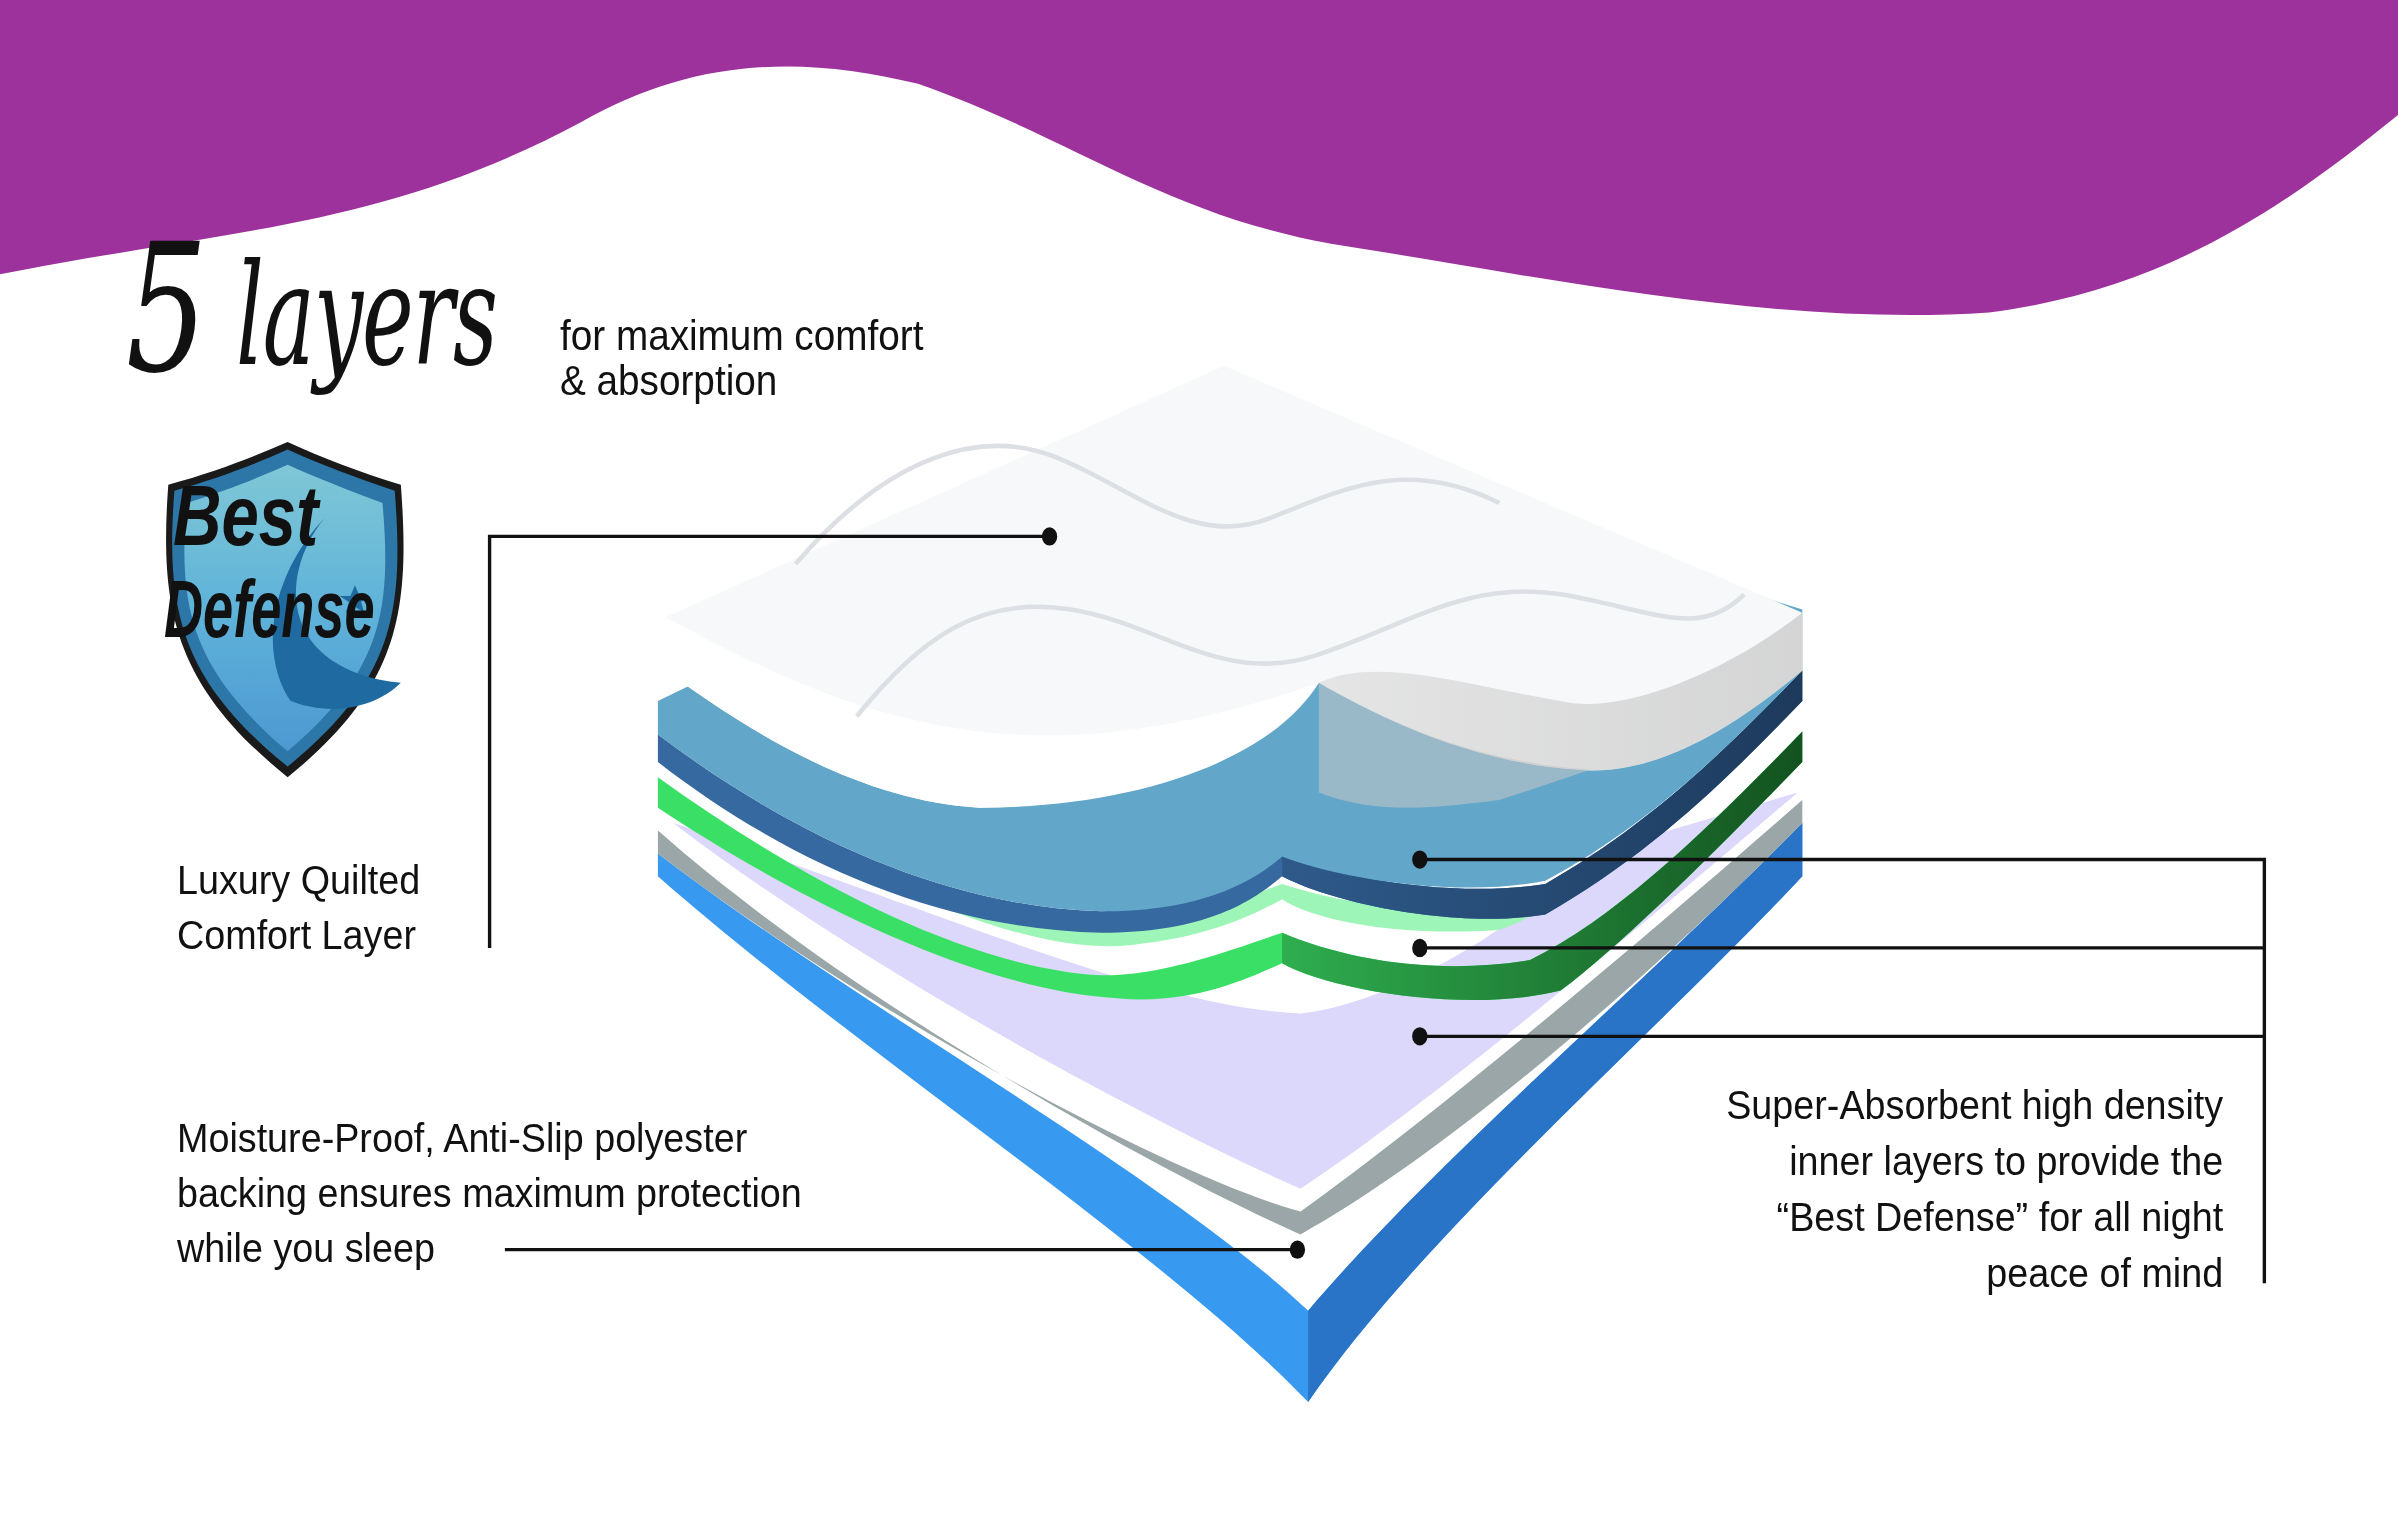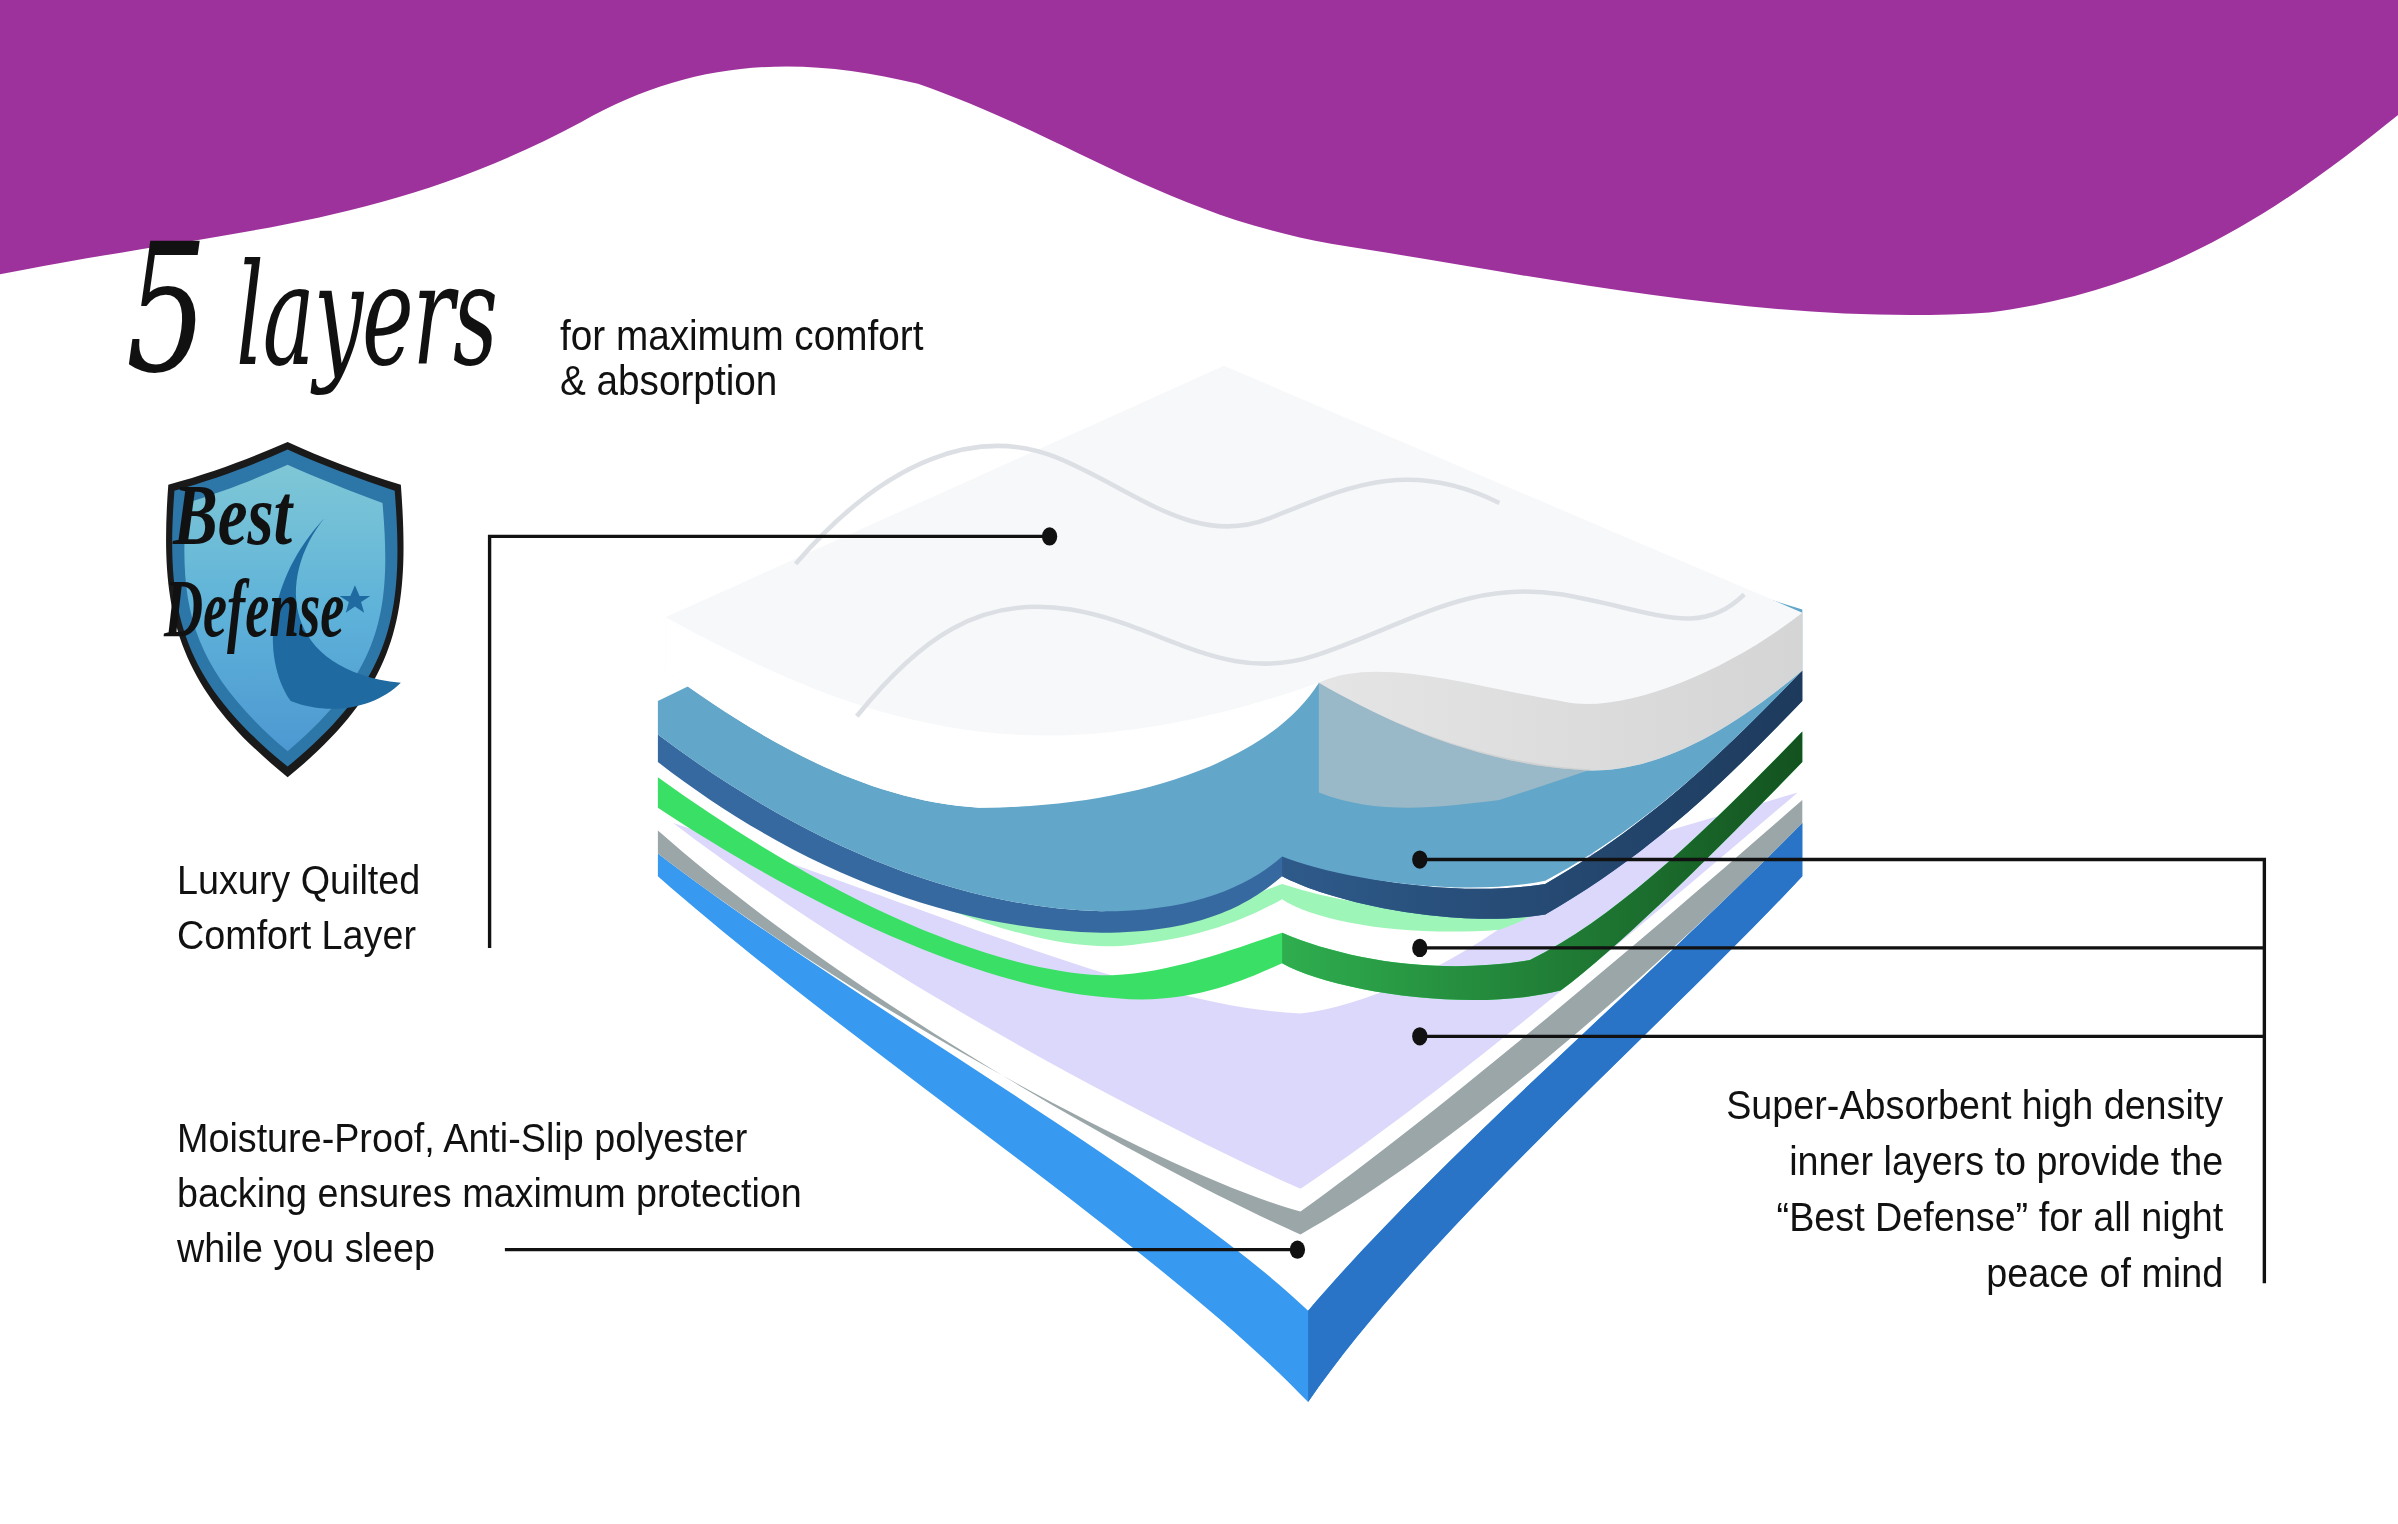--- a/index.html
+++ b/index.html
@@ -85,21 +85,21 @@
   </g>
 </svg>
 
 <div class="abs headline-num">5</div>
 <div class="abs headline-word">layers</div>
 <div class="abs subhead">
   <div>for maximum comfort</div>
   <div>&amp; absorption</div>
 </div>
 
-<div class="abs" style="left:173px; top:468px; width:281px; font-family:Liberation Serif, serif; font-style:italic; font-weight:bold; color:#111;">
+<div class="abs" style="left:173px; top:468px; width:281px; font-family:Liberation Sans, sans-serif; font-style:italic; font-weight:bold; color:#111;">
   <div style="font-size:86px; line-height:94px; transform:scaleX(0.78); transform-origin:left top;">Best</div>
   <div style="font-size:82px; line-height:94px; margin-left:-9.4px; transform:scaleX(0.66); transform-origin:left top;">Defense</div>
 </div>
 
 <div class="abs label" style="left:177px; top:853px;">
   <div>Luxury Quilted</div>
   <div>Comfort Layer</div>
 </div>
 
 <div class="abs label" style="left:177px; top:1111px;">

